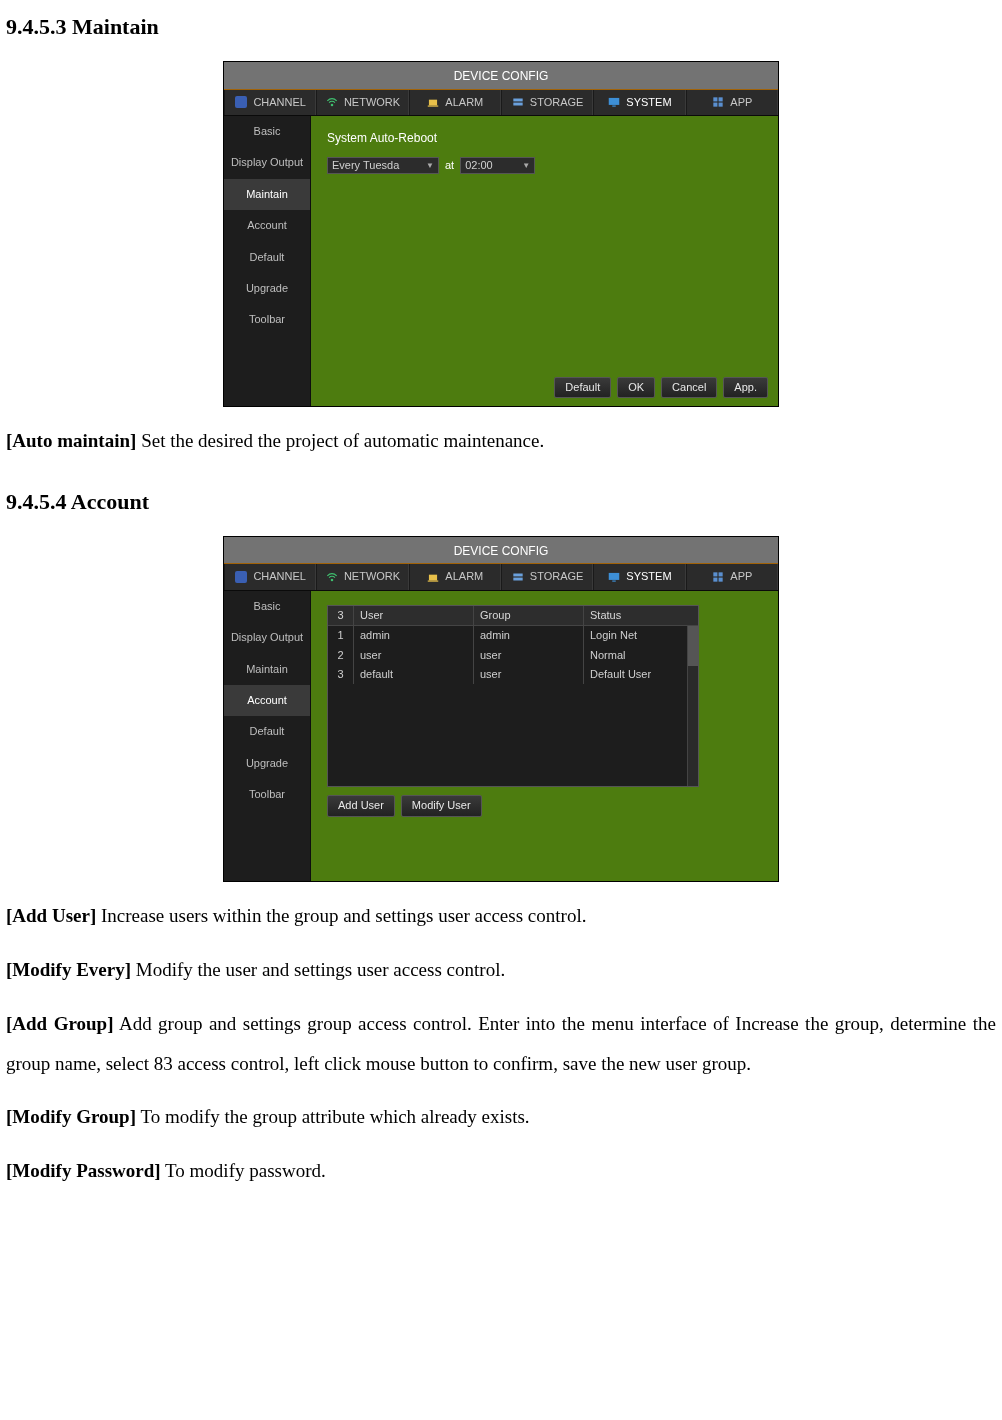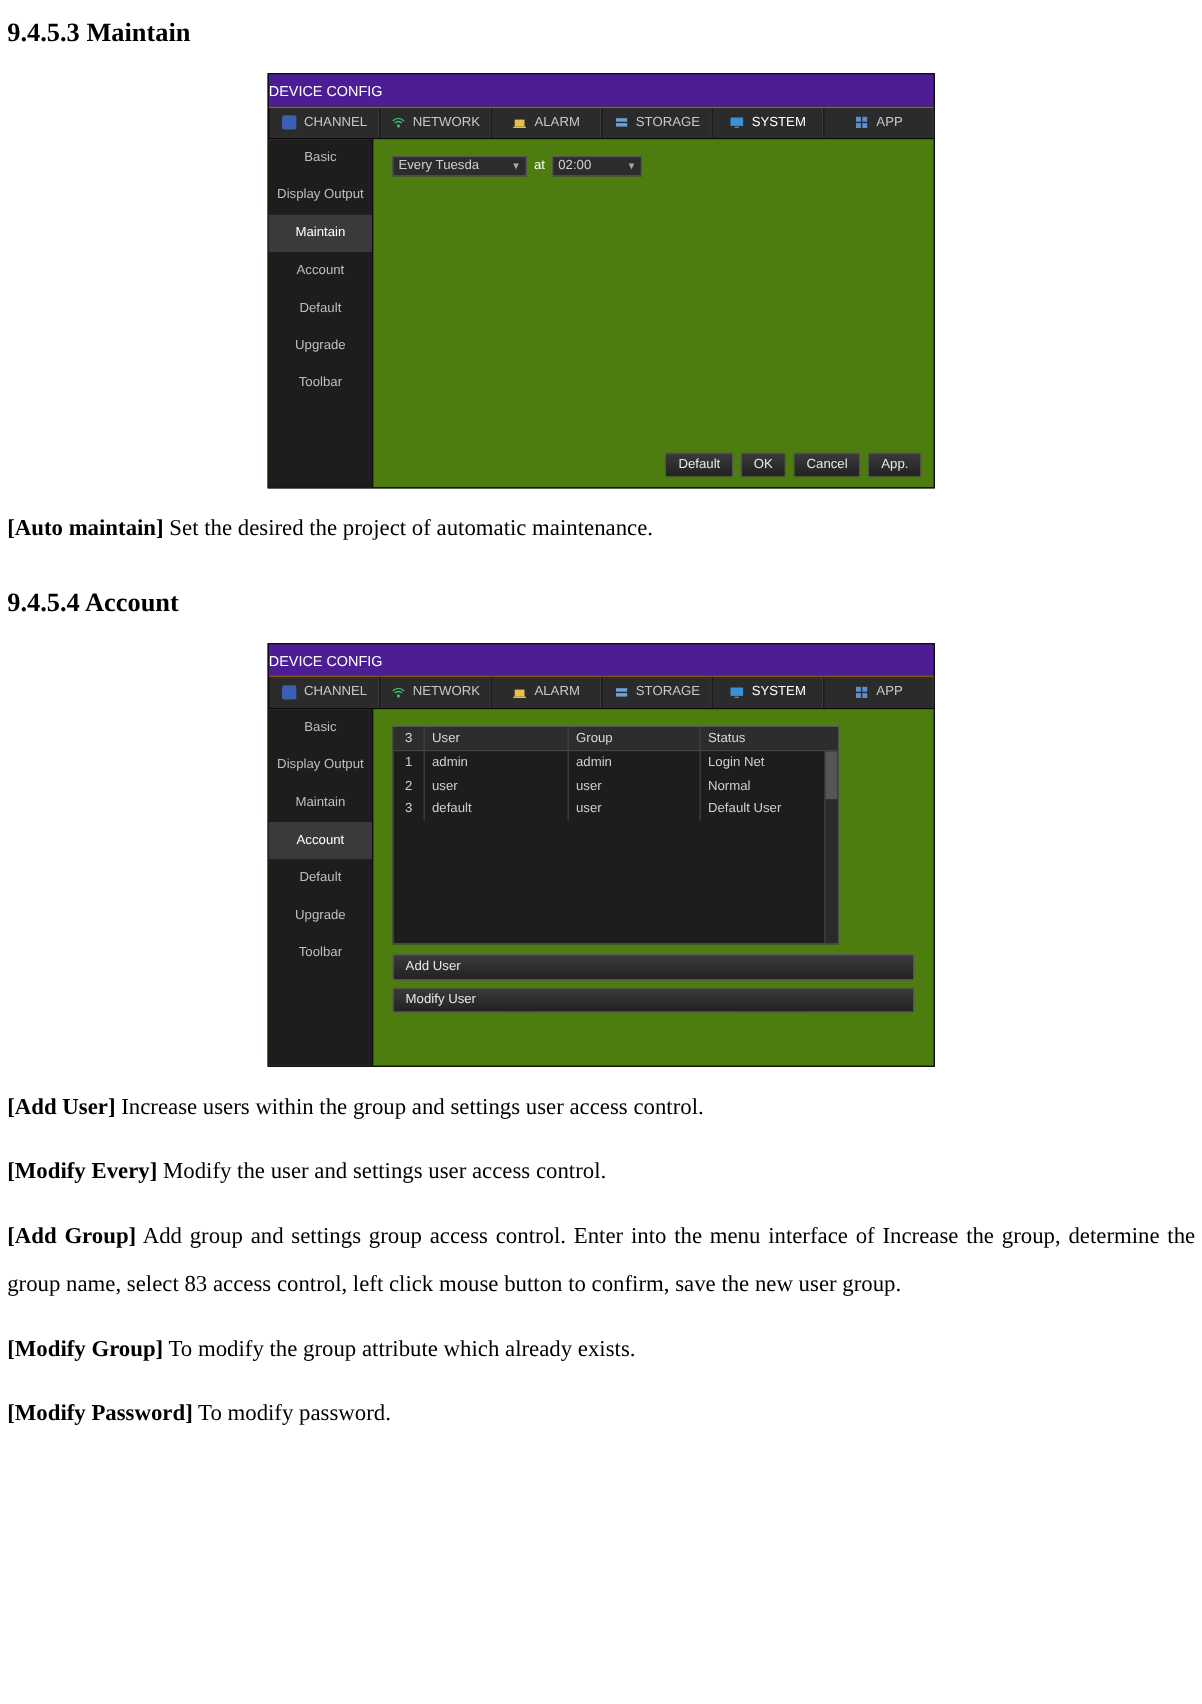--- a/index.html
+++ b/index.html
@@ -35,24 +35,25 @@
   .panel {
     width: 556px;
     background: #1d1d1d;
     font-family: Arial, Helvetica, sans-serif;
     font-size: 11px;
     color: #d8d8d8;
     border: 1px solid #000;
     box-sizing: border-box;
   }
   .panel-title {
+    text-align: center;
     font-size: 12px;
     color: #fff;
     padding: 6px 0 4px;
-    background: #4c1d95;
+    background: #737373;
   }
   .panel-tabs {
     display: flex;
     justify-content: space-between;
     align-items: center;
     background: #2b2b2b;
     border-top: 1px solid #a16207;
     border-bottom: 1px solid #0a0a0a;
     padding: 0;
   }
@@ -200,21 +201,21 @@
     height: 40px;
     background: #555;
     margin-top: 0;
   }
   .acct-buttons {
     margin-top: 8px;
     display: flex;
     flex-direction: column;
     gap: 4px;
   }
-  .acct-buttons .row { display: flex; gap: 6px; flex-direction: column; }
+  .acct-buttons .row { display: flex; gap: 6px; }
 
   
   .ic-channel { background:#3a5fb3; width:12px; height:12px; border-radius:2px;}
   .ic-network svg, .ic-alarm svg, .ic-storage svg, .ic-system svg, .ic-app svg { width:14px; height:14px;}
 </style>
 </head>
 <body>
 
 <div class="section-heading">9.4.5.3 Maintain</div>
 
@@ -282,20 +283,21 @@
         <div class="side-item">Basic</div>
         <div class="side-item">Display Output</div>
         <div class="side-item active">Maintain</div>
         <div class="side-item">Account</div>
         <div class="side-item">Default</div>
         <div class="side-item">Upgrade</div>
         <div class="side-item">Toolbar</div>
       </div>
       <div class="content">
         <div class="content-inner">
+          <div class="content-heading">System Auto-Reboot</div>
           <div class="reboot-row">
             <div class="select" style="width:112px;">
               <span>Every Tuesda</span>
               <span class="caret">▼</span>
             </div>
             <span class="at-label">at</span>
             <div class="select" style="width:75px;">
               <span>02:00</span>
               <span class="caret">▼</span>
             </div>

